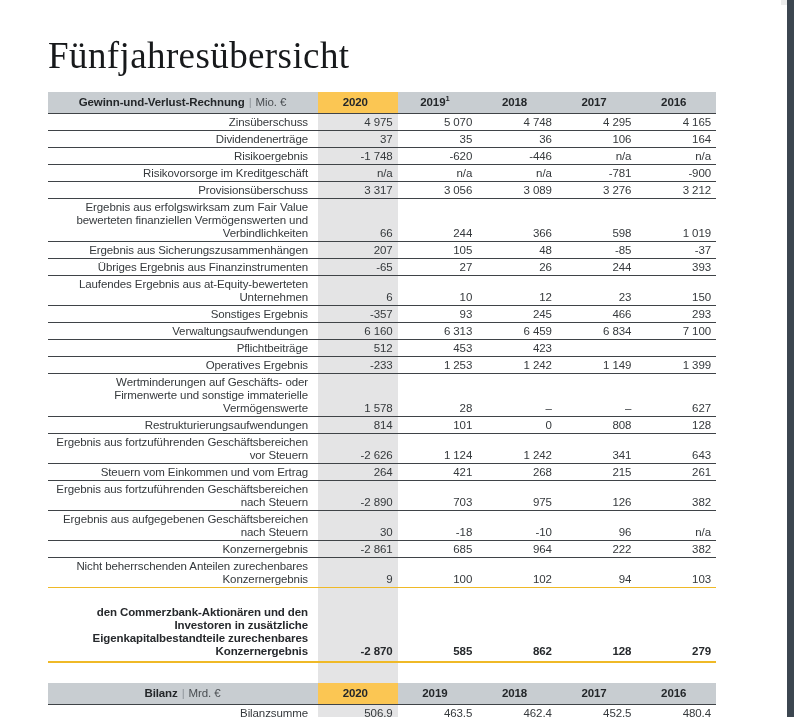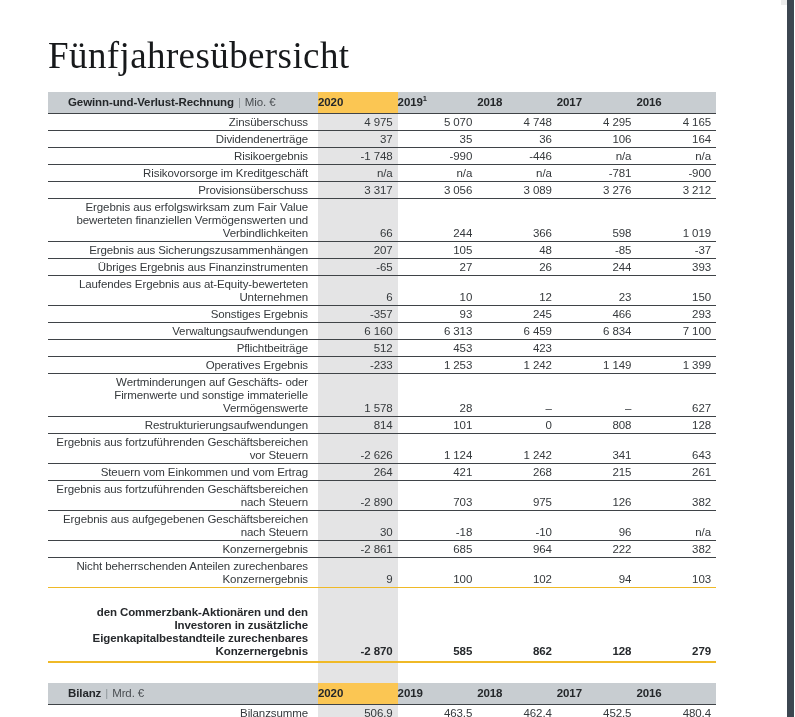--- a/index.html
+++ b/index.html
@@ -24,22 +24,22 @@
   col.c-lbl{width:270px;}
   col.c-y{width:79.6px;}
 
   th,td{vertical-align:bottom;}
   thead th{
     background:var(--hdr,#c8cdd1);
     border-bottom:1px solid var(--line,#3f4347);
     font-weight:700;color:#24272a;
     padding:4px 5px 4px 0;line-height:13px;
   }
-  thead th.lbl{text-align:left;padding-left:20px;}
-  thead th.num{text-align:left;}
+  thead th.lbl{text-align:center;padding-left:4px;}
+  thead th.num{text-align:center;}
   thead th.y2020{background:var(--yellow,#fbc653);}
   sup{font-size:7.5px;line-height:0;vertical-align:super;}
 
   tbody td{
     border-bottom:1px solid var(--line,#3f4347);
     padding:1.5px 5px 1.5px 0;line-height:13px;color:#35393c;
   }
   tbody td.lbl{text-align:right;padding-left:4px;padding-right:10px;}
   tbody td.num{text-align:right;}
 
@@ -95,21 +95,21 @@
             <td class="lbl">Dividendenerträge</td>
             <td class="num y2020">37</td>
             <td class="num">35</td>
             <td class="num">36</td>
             <td class="num">106</td>
             <td class="num">164</td>
           </tr>
           <tr>
             <td class="lbl">Risikoergebnis</td>
             <td class="num y2020">-1 748</td>
-            <td class="num">-990</td>
+            <td class="num">-620</td>
             <td class="num">-446</td>
             <td class="num">n/a</td>
             <td class="num">n/a</td>
           </tr>
           <tr>
             <td class="lbl">Risikovorsorge im Kreditgeschäft</td>
             <td class="num y2020">n/a</td>
             <td class="num">n/a</td>
             <td class="num">n/a</td>
             <td class="num">-781</td>

